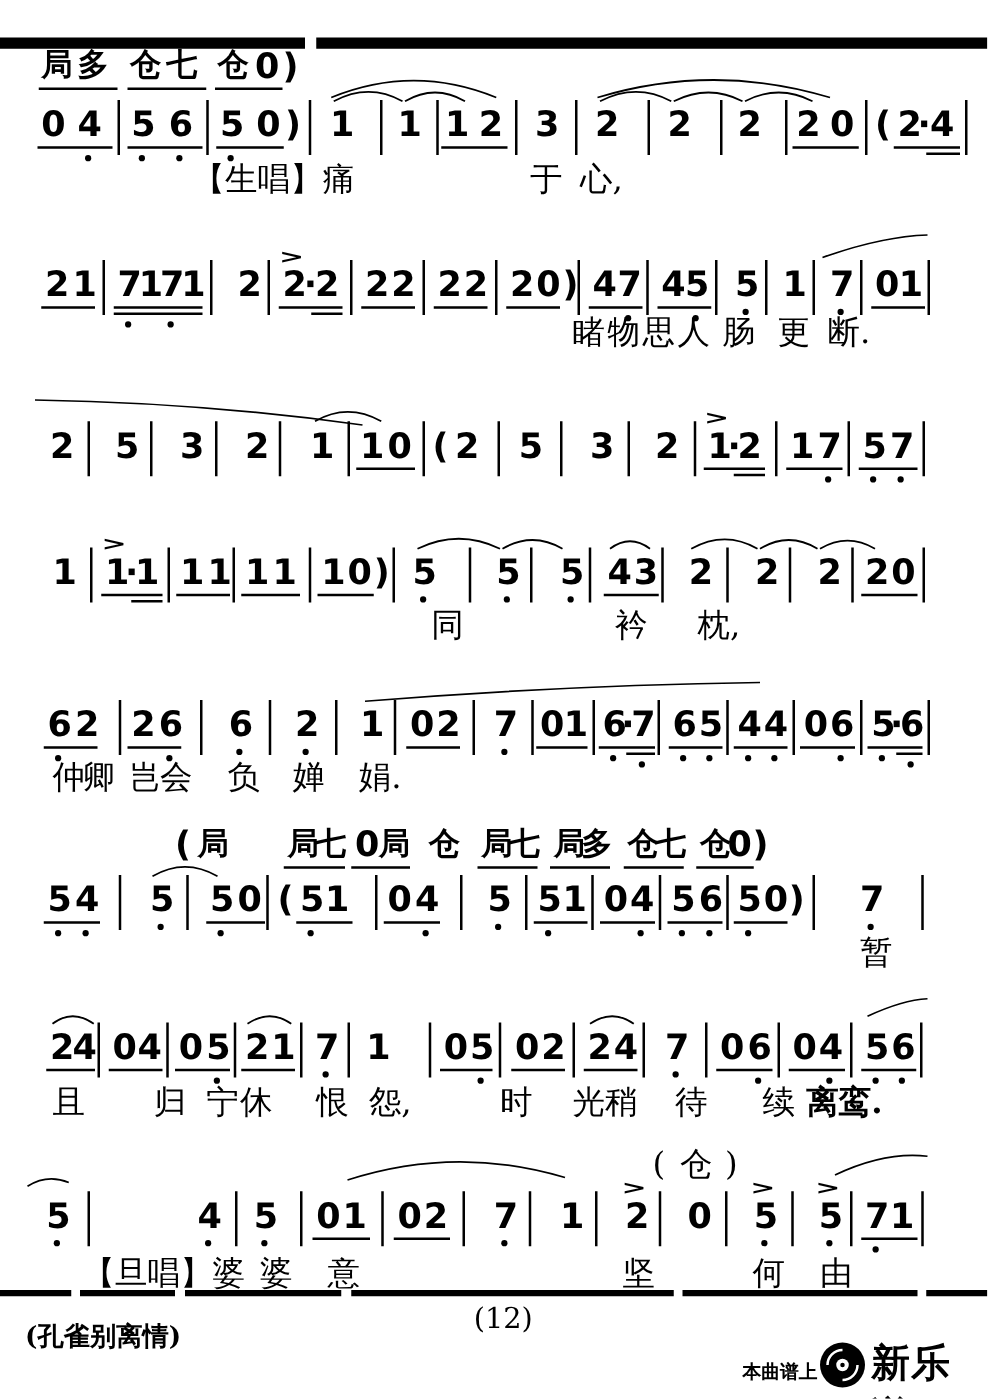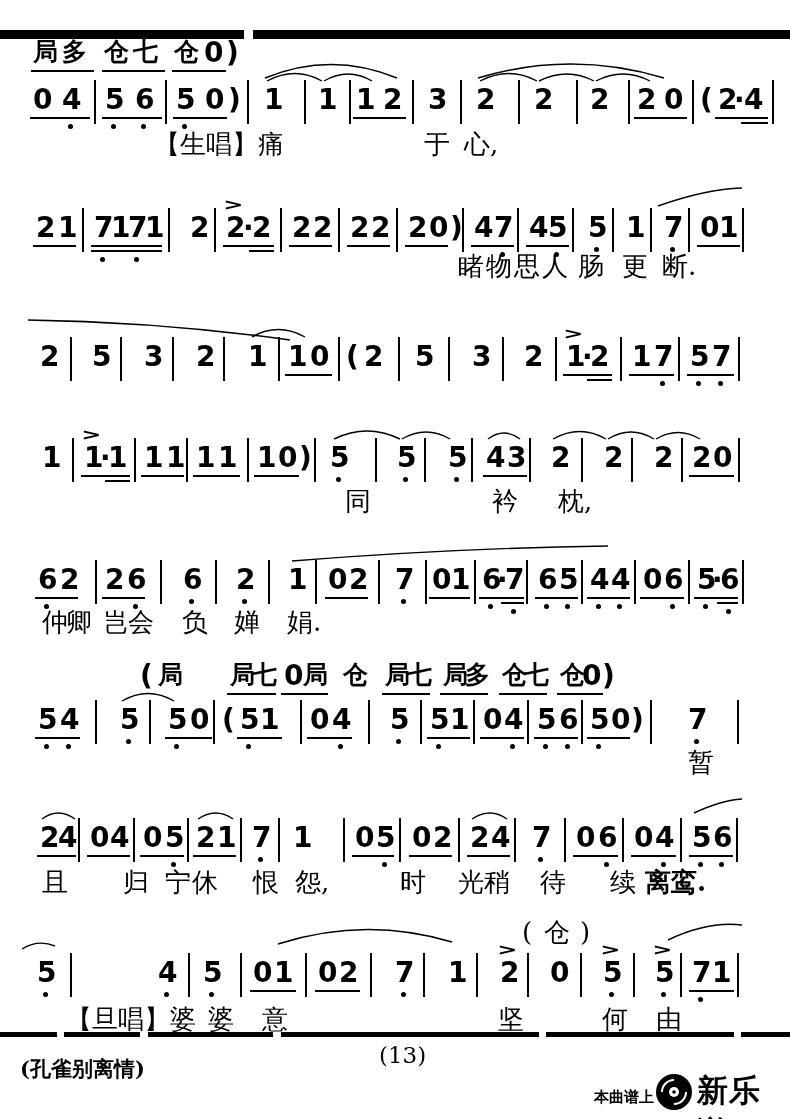--- a/index.html
+++ b/index.html
@@ -533,21 +533,21 @@
       <path d="M122,701 Q148,686 174,701" fill="none" stroke="#000000" stroke-width="1.4"></path>
       <path d="M42,819 Q58,807 75,819" fill="none" stroke="#000000" stroke-width="1.4"></path>
       <path d="M198,819 Q216,807 233,819" fill="none" stroke="#000000" stroke-width="1.4"></path>
       <path d="M472,819 Q490,807 507,819" fill="none" stroke="#000000" stroke-width="1.4"></path>
       <path d="M694,813 Q722,800 742,799" fill="none" stroke="#000000" stroke-width="1.4"></path>
       <path d="M22,949 Q38,939 55,946" fill="none" stroke="#000000" stroke-width="1.4"></path>
       <path d="M278,944 Q365,916 452,942" fill="none" stroke="#000000" stroke-width="1.4"></path>
       <path d="M668,940 Q708,921 742,925" fill="none" stroke="#000000" stroke-width="1.4"></path>
     </svg>
 
-  <div class="page-number">(13)</div>
+  <div class="page-number">(12)</div>
   <div class="footer-title">(孔雀别离情)</div>
 
   <div class="wm-prefix">本曲谱上</div>
   <svg class="disc" width="38" height="38" viewBox="0 0 38 38">
     <circle cx="19" cy="19" r="18" fill="#000"></circle>
     <path d="M7,19 A12,12 0 0 1 19,7" stroke="#fff" fill="none" stroke-width="2"></path>
     <path d="M31,19 A12,12 0 0 1 19,31" stroke="#fff" fill="none" stroke-width="2"></path>
     <circle cx="19" cy="19" r="5" fill="#fff"></circle>
     <circle cx="19" cy="19" r="1.8" fill="#000"></circle>
   </svg>

